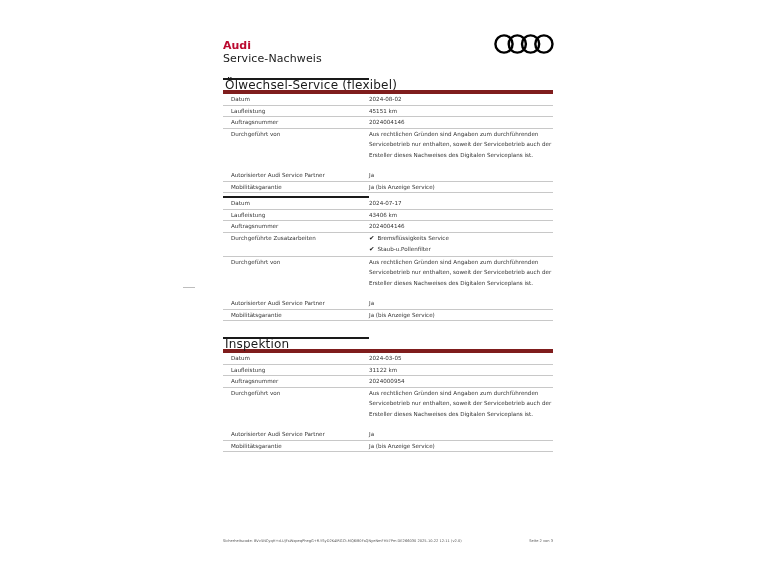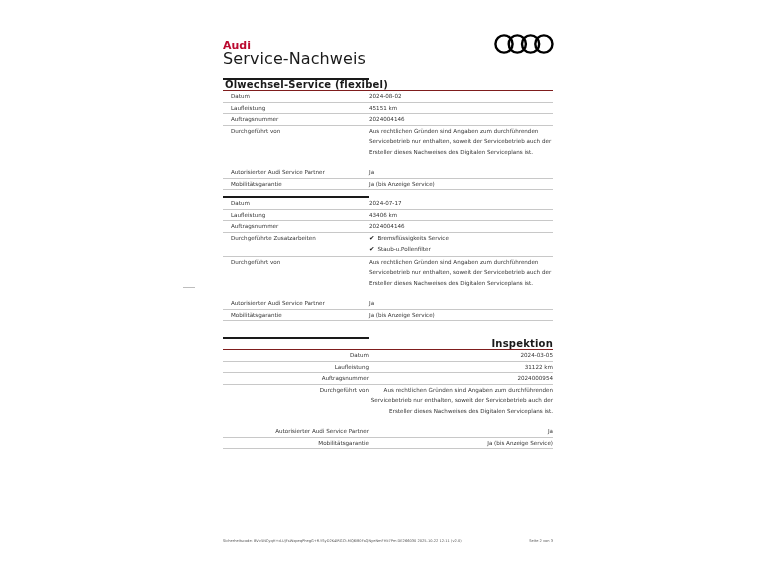--- a/index.html
+++ b/index.html
@@ -21,21 +21,21 @@
       top: 32px;
       margin-top: 8px;
     }
     .brand {
       font-size: 11px;
       font-weight: bold;
       line-height: 12px;
       color: #bb0a30;
     }
     .doc-title {
-      font-size: 16px;
+      font-size: 11px;
       line-height: 14px;
       color: #1a1a1a;
       letter-spacing: 0.1px;
     }
     .logo {
       position: absolute;
       left: 494px;
       top: 33px;
       width: 60px;
       height: 22px;
@@ -52,25 +52,25 @@
       position: absolute;
       left: 223px;
       width: 330px;
     }
     .section-title-bar {
       width: 146px;
       height: 2px;
       background: #1a1a1a;
     }
     .section-title {
-      font-size: 10px;
-      font-weight: bold;
+      font-size: 12px;
+      font-weight: normal;
       line-height: 10px;
       padding-left: 2px;
-      border-bottom: 1px solid #7f1d1d;
+      border-bottom: 4px solid #7f1d1d;
       height: 10px;
       letter-spacing: 0.2px;
     }
     .row {
       display: flex;
       font-size: 5.6px;
       line-height: 10.5px;
       border-bottom: 1px solid #c8c8c8;
       color: #333;
     }
@@ -205,21 +205,21 @@
   <div class="row">
     <span class="label">Autorisierter Audi Service Partner</span>
     <span class="value">Ja</span>
   </div>
   <div class="row">
     <span class="label">Mobilitätsgarantie</span>
     <span class="value">Ja (bis Anzeige Service)</span>
   </div>
 </div>
 
-<div class="section" style="top:337px;text-align:right;">
+<div class="section" style="top:337px;">
   <div class="section-title-bar"></div>
   <div class="section-title">Inspektion</div>
   <div class="row">
     <span class="label">Datum</span>
     <span class="value">2024-03-05</span>
   </div>
   <div class="row">
     <span class="label">Laufleistung</span>
     <span class="value">31122 km</span>
   </div>

